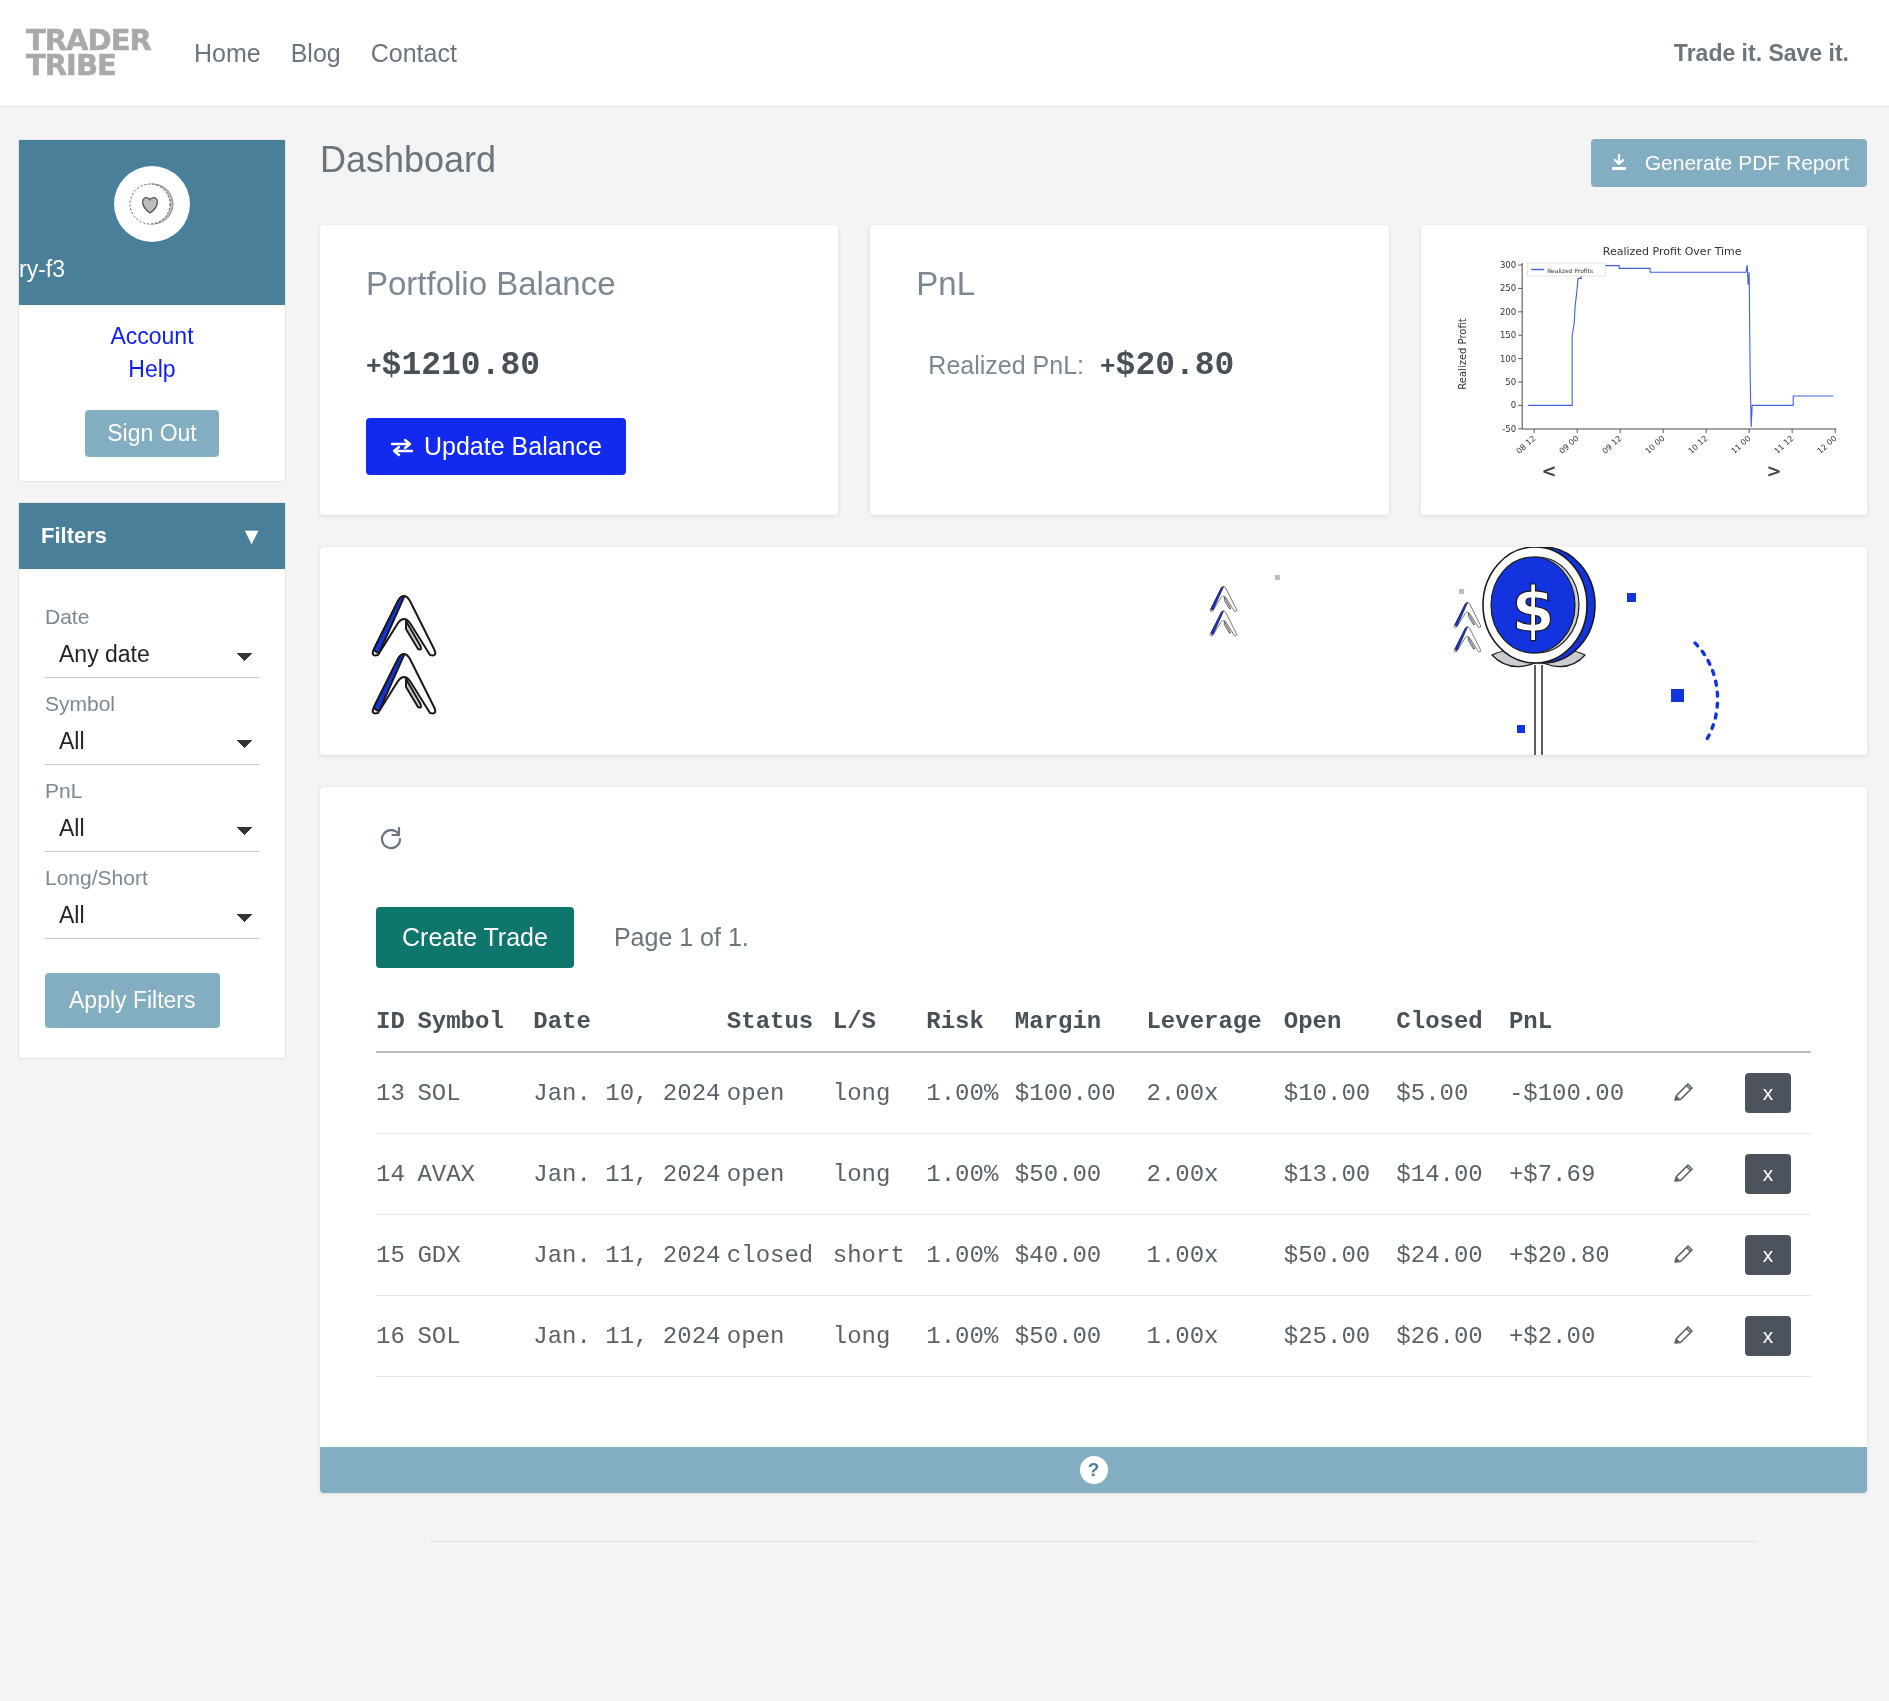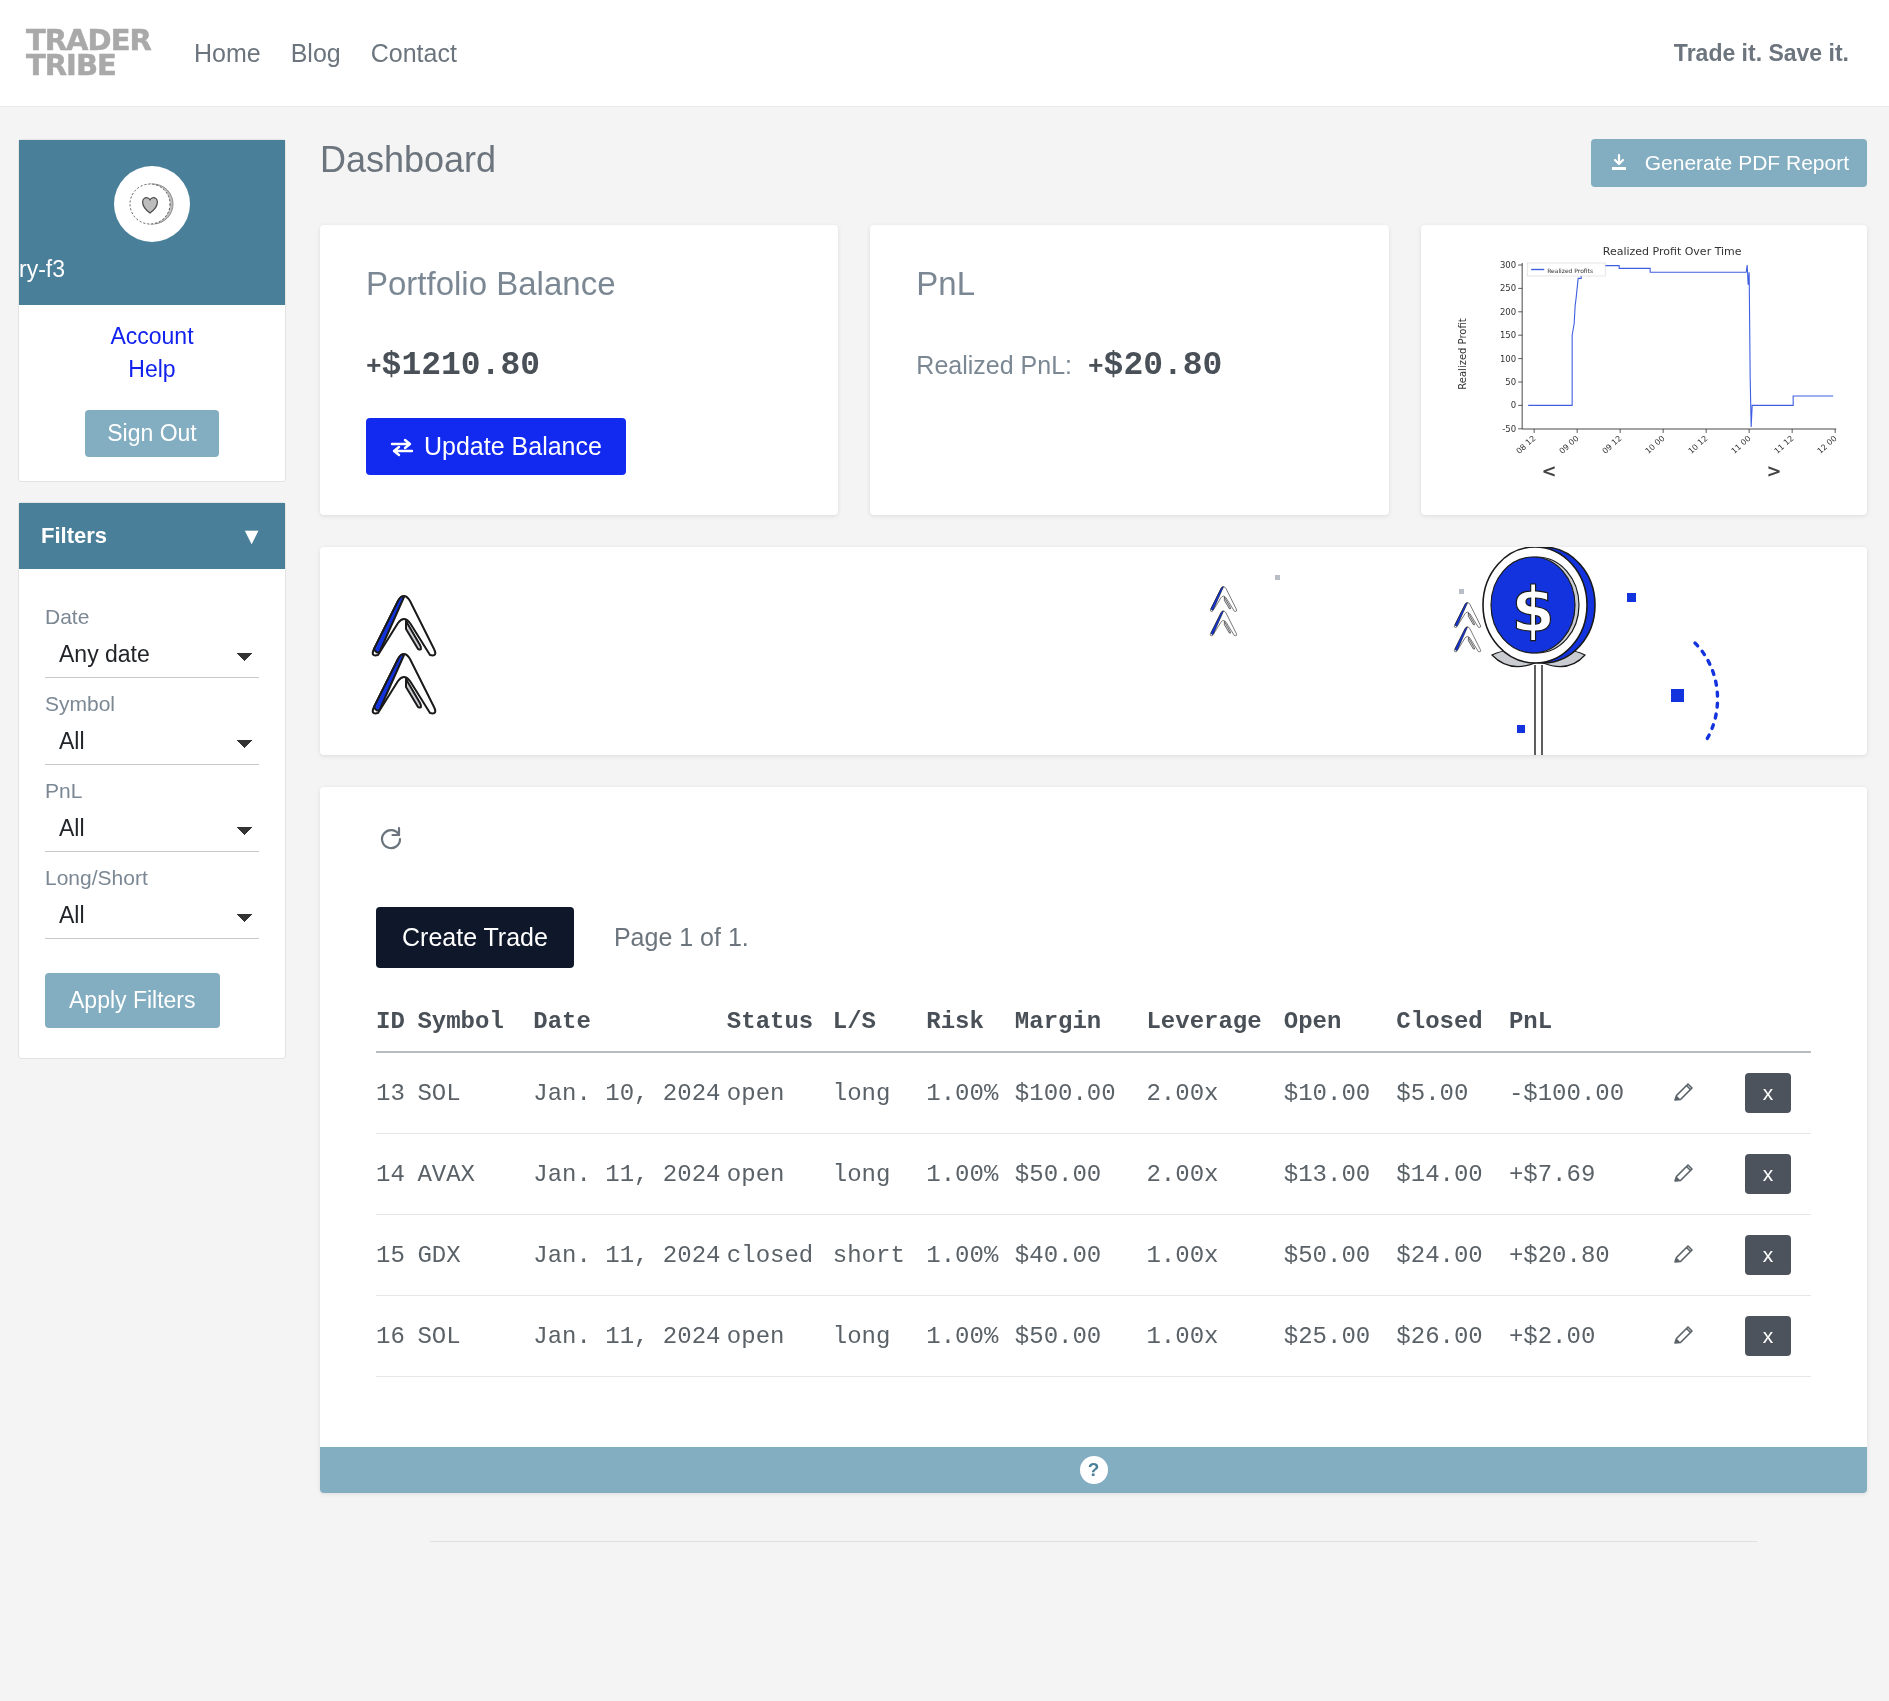--- a/index.html
+++ b/index.html
@@ -120,21 +120,21 @@
   .stat-value { font-size:33px; color:#495057; font-weight:bold; }
   .stat-value .sign { font-size:26px; font-weight:bold; }
   .update-btn {
     margin-top: 34px;
     background:#1229f0; border:none; color:#fff; border-radius:4px;
     font-size:25px; padding: 14px 24px; cursor:pointer;
     display:inline-flex; align-items:center; gap:10px;
     font-family:"Liberation Sans", sans-serif;
   }
   .pnl-row { display:flex; align-items:baseline; gap:16px; margin-bottom: 40px; }
-  .pnl-label { font-size:25px; color:#7b8894; }
+  .pnl-label { font-size:25px; color:#7b8894;margin-left:12px; }
 
   
   .banner {
     margin-top: 32px; background:#fff; border-radius:4px;
     box-shadow: 0 1px 4px rgba(0,0,0,.10);
     height: 208px; display:flex; align-items:center; padding: 0 40px;
     position:relative; overflow:hidden;
   }
   .banner-text { margin-left: 34px; }
   .banner-h {
@@ -150,21 +150,21 @@
 
   
   .trades {
     margin-top: 32px; background:#fff; border-radius:4px;
     box-shadow: 0 1px 4px rgba(0,0,0,.10); padding: 36px 0 0;
     position:relative;
   }
   .refresh-wrap { padding: 0 0 0 56px; }
   .toolbar { display:flex; align-items:center; gap:40px; padding: 54px 0 0 56px; }
   .create-btn {
-    background:#0f172a; border:none; color:#fff; border-radius:4px;
+    background:#0f766e; border:none; color:#fff; border-radius:4px;
     font-size:25px; padding: 16px 26px; cursor:pointer;
     font-family:"Liberation Sans", sans-serif;
   }
   .page-info { font-size:25px; color:#6c757d; }
 
   table.trades-table {
     width: calc(100% - 112px); margin: 40px 56px 0;
     border-collapse: collapse;
     font-family:"Liberation Mono", monospace;
   }

